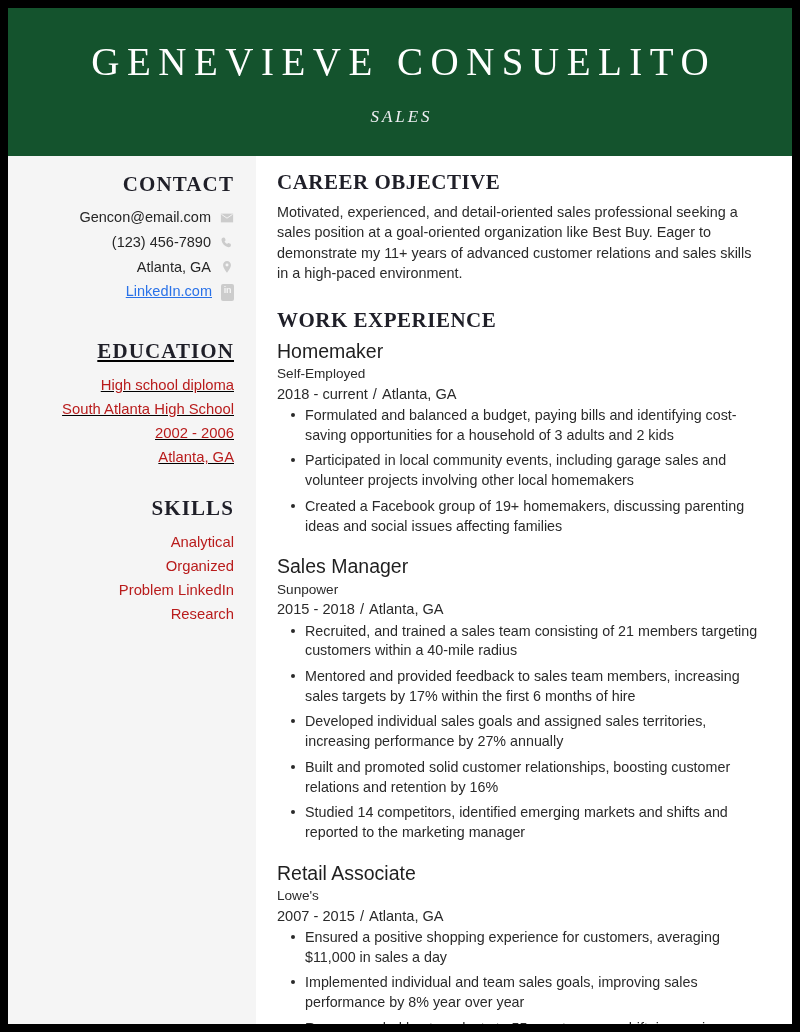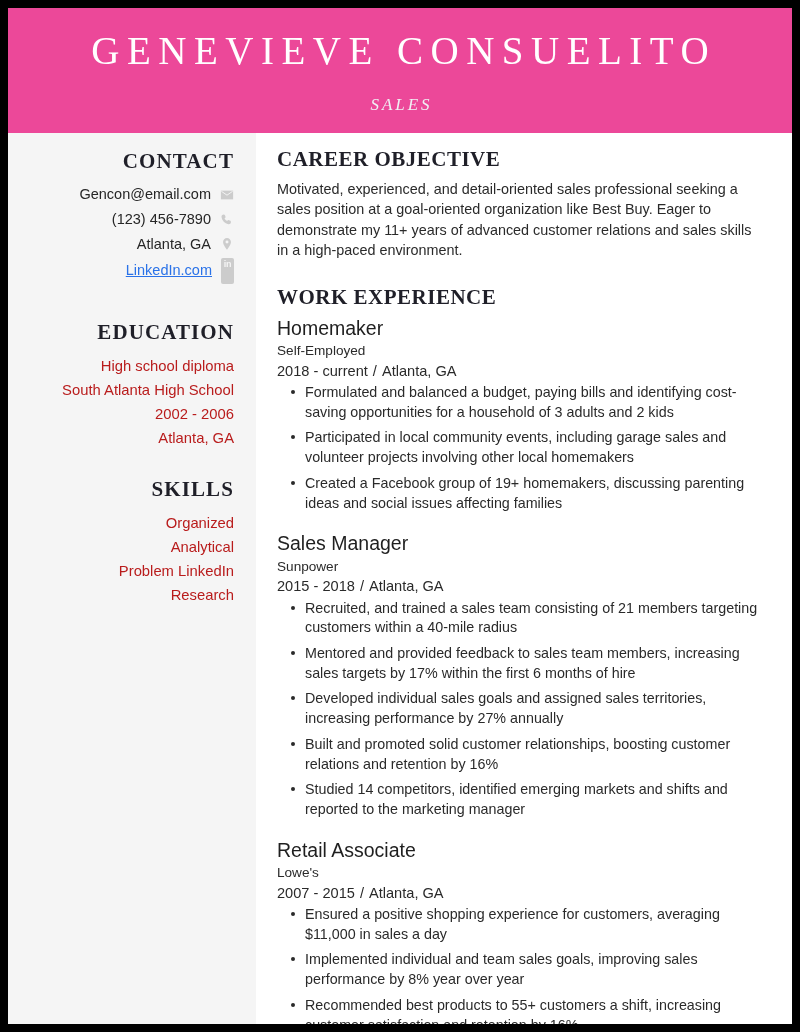--- a/index.html
+++ b/index.html
@@ -17,22 +17,22 @@
     top: 8px;
     width: 784px;
     height: 1016px;
     background: #ffffff;
     overflow: hidden;
   }
 
   
   .header {
     width: 100%;
-    height: 125px;
-    background: #ec4899;
+    height: 148px;
+    background: #14532d;
     display: flex;
     flex-direction: column;
     align-items: center;
     justify-content: center;
     padding-top: 4px;
   }
   .header-name {
     font-family: "Liberation Serif", serif;
     font-size: 39px;
     font-weight: 400;
@@ -76,21 +76,21 @@
   
   .side-heading {
     font-family: "Liberation Serif", serif;
     font-weight: 700;
     font-size: 21px;
     color: #1f1f28;
     letter-spacing: 1.1px;
     margin-bottom: 10px;
   }
   .side-block { margin-bottom: 26px; }
-  .side-block.education { margin-top: 36px; }
+  .side-block.education { margin-top: 36px; text-decoration: underline; }
   .side-block.skills { margin-top: 16px; }
 
   .contact-row {
     display: flex;
     align-items: center;
     justify-content: flex-end;
     gap: 9px;
     margin-bottom: 3px;
     font-size: 14.5px;
     color: #262626;
@@ -103,21 +103,21 @@
     padding-left: 16px;
   }
   .cicon {
     width: 14px;
     height: 14px;
     flex: 0 0 14px;
     display: block;
     fill: #cccccc;
   }
   .cicon-li {
-    width: 13px; height: 26px; flex: 0 0 13px;
+    width: 13px; height: 17px; flex: 0 0 13px;
     background: #cccccc;
     border-radius: 2px;
     color: #f5f5f5;
     font-size: 9px;
     font-weight: 700;
     line-height: 13px;
     text-align: center;
     letter-spacing: -0.3px;
   }
 
@@ -235,22 +235,22 @@
       <section class="side-block education">
         <h2 class="side-heading">EDUCATION</h2>
         <div class="side-line">High school diploma</div>
         <div class="side-line">South Atlanta High School</div>
         <div class="side-line">2002 - 2006</div>
         <div class="side-line">Atlanta, GA</div>
       </section>
 
       <section class="side-block skills">
         <h2 class="side-heading">SKILLS</h2>
+        <div class="side-line">Analytical</div>
         <div class="side-line">Organized</div>
-        <div class="side-line">Analytical</div>
         <div class="side-line">Problem LinkedIn</div>
         <div class="side-line">Research</div>
       </section>
 
     </aside>
 
     <main class="main">
 
       <section>
         <h2 class="main-heading">CAREER OBJECTIVE</h2>

